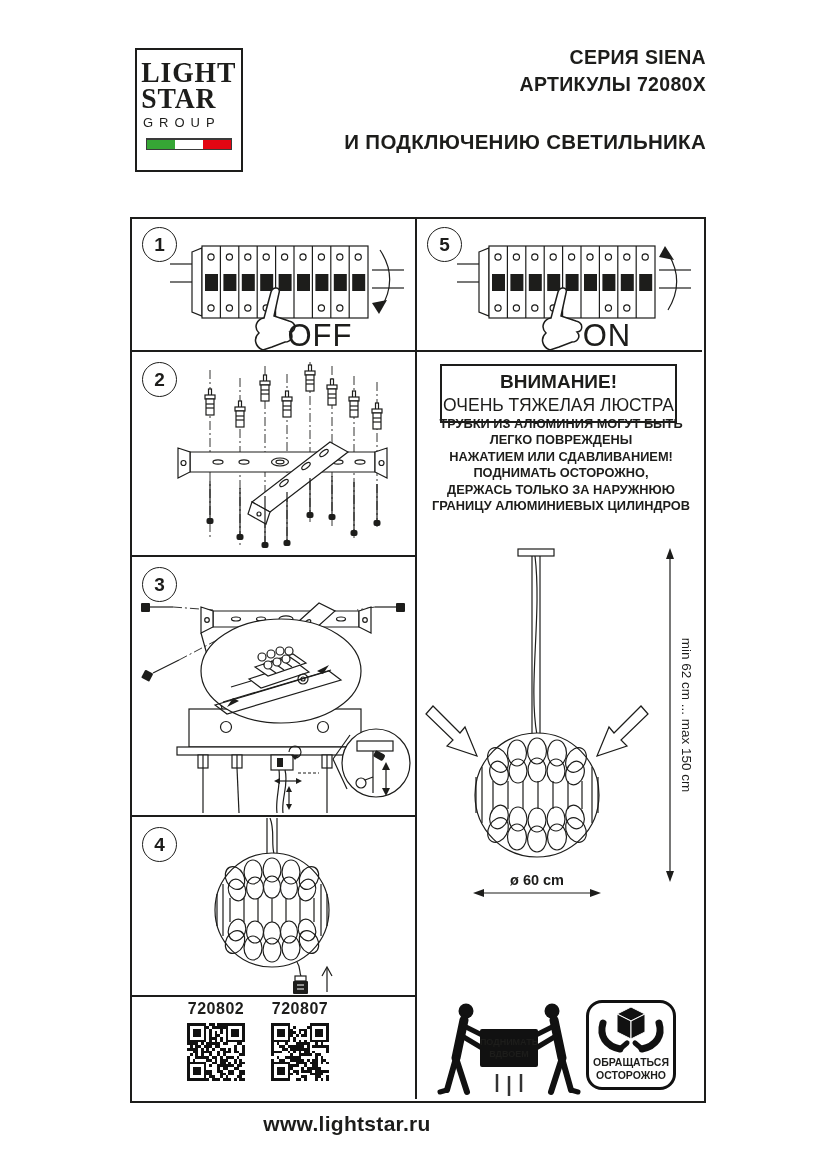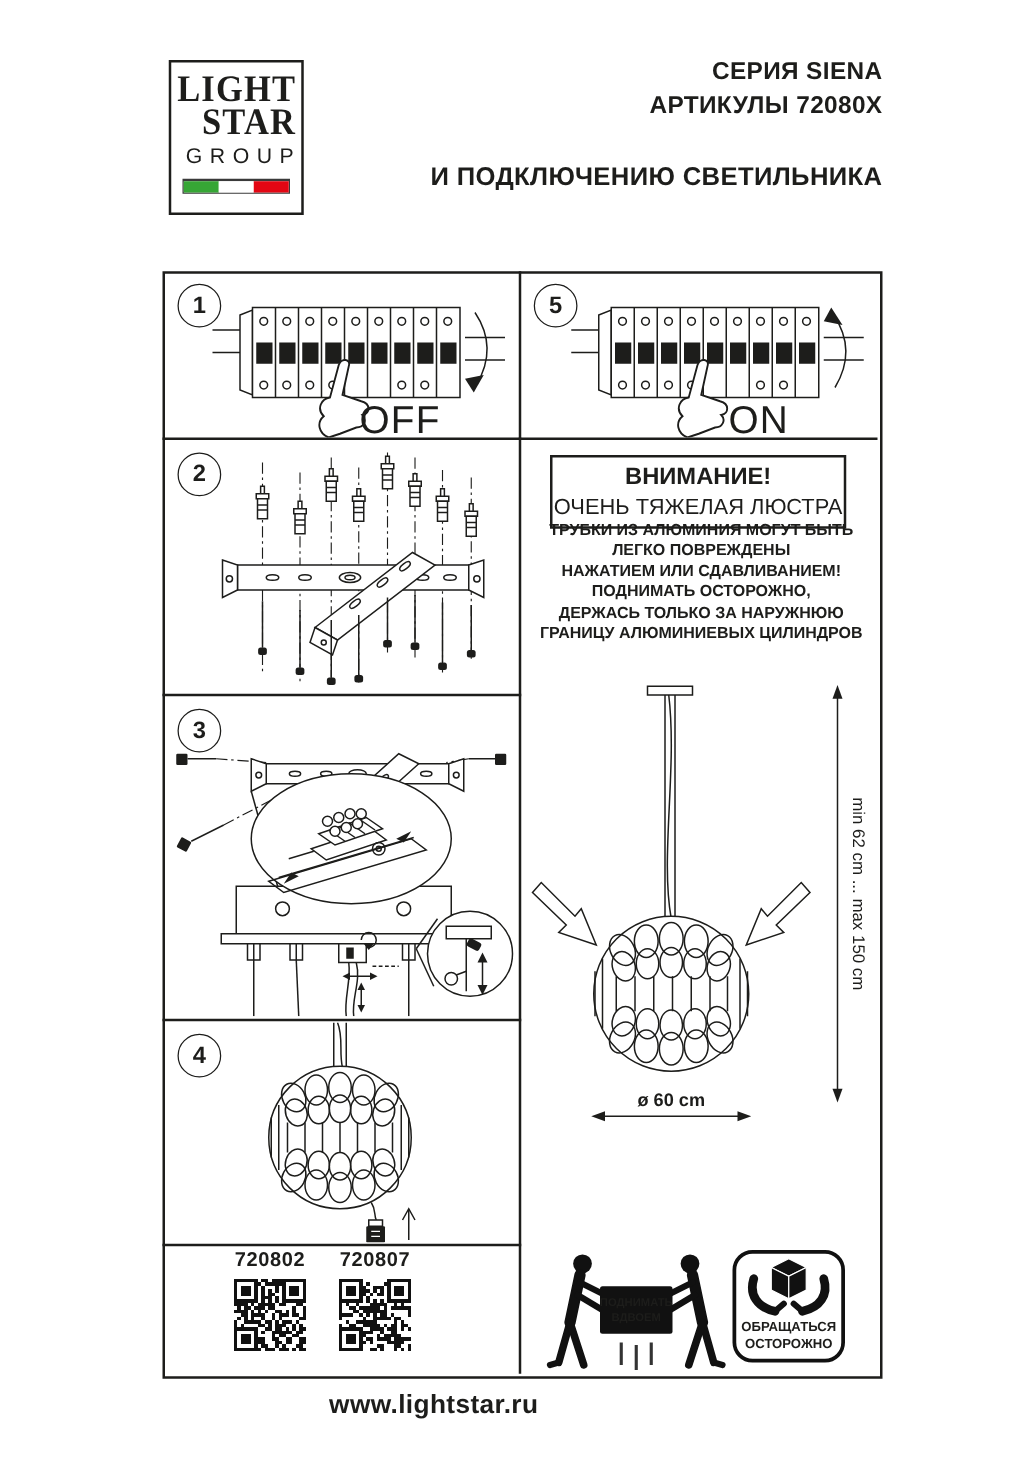--- a/index.html
+++ b/index.html
@@ -1,23 +1,23 @@
 <!DOCTYPE html>
 <html><head>
 <meta charset="utf-8">
 <style>
   html,body{margin:0;padding:0;background:#e8e8e8;}
   #page{position:relative;width:826px;height:1169px;background:#fff;overflow:hidden;
         font-family:"Liberation Sans",sans-serif;color:#1d1d1b;}
   .abs{position:absolute;}
   
-  #logo{left:135px;top:48px;width:104px;height:120px;border:2px solid #1d1d1b;text-align:right;}
+  #logo{left:135px;top:48px;width:104px;height:120px;border:2px solid #1d1d1b;text-align:left;}
   #logo .serif{font-family:"Liberation Serif",serif;font-weight:700;font-size:30px;line-height:26px;
                letter-spacing:1px;transform:scaleX(.92);margin-top:9px;}
-  #logo .group{font-size:17px;letter-spacing:6px;margin-top:4px;padding-left:6px;font-weight:400;}
+  #logo .group{font-size:13px;letter-spacing:6px;margin-top:4px;padding-left:6px;font-weight:400;}
   #flag{display:flex;height:9px;margin:8px 9px 0 9px;border:1px solid #3a3a3a;border-top:2px solid #3a3a3a;}
   #flag div{flex:1;}
   #head-text{left:300px;top:44px;width:406px;text-align:right;font-weight:700;}
   #head-text .s{font-size:19.5px;line-height:27px;letter-spacing:.3px;}
   #head-text .t{font-size:20.5px;line-height:27px;letter-spacing:.3px;}
   #head-text .gap{height:30px;}
   
   .line{background:#1d1d1b;position:absolute;}
   #outer{left:130px;top:217px;width:572px;height:882px;border:2px solid #1d1d1b;}
   

